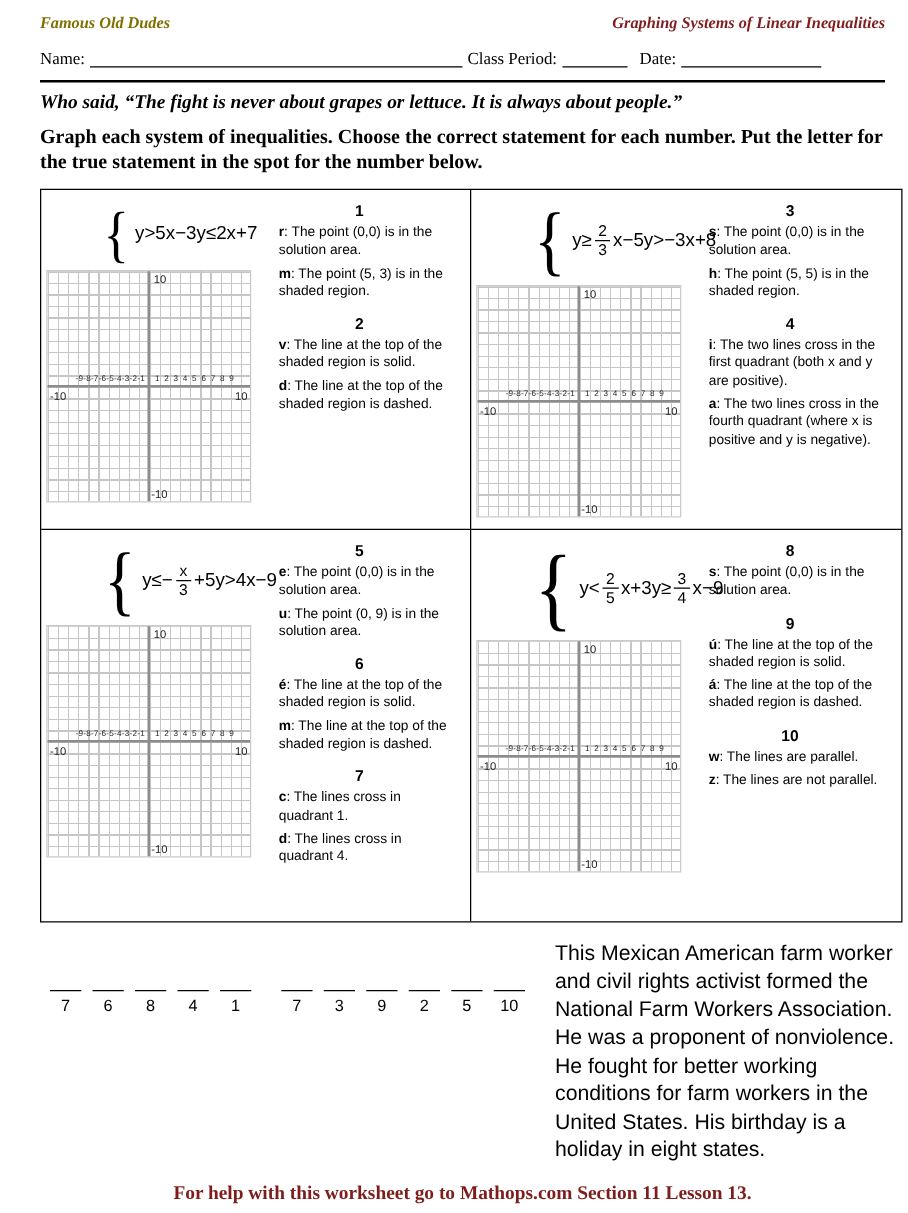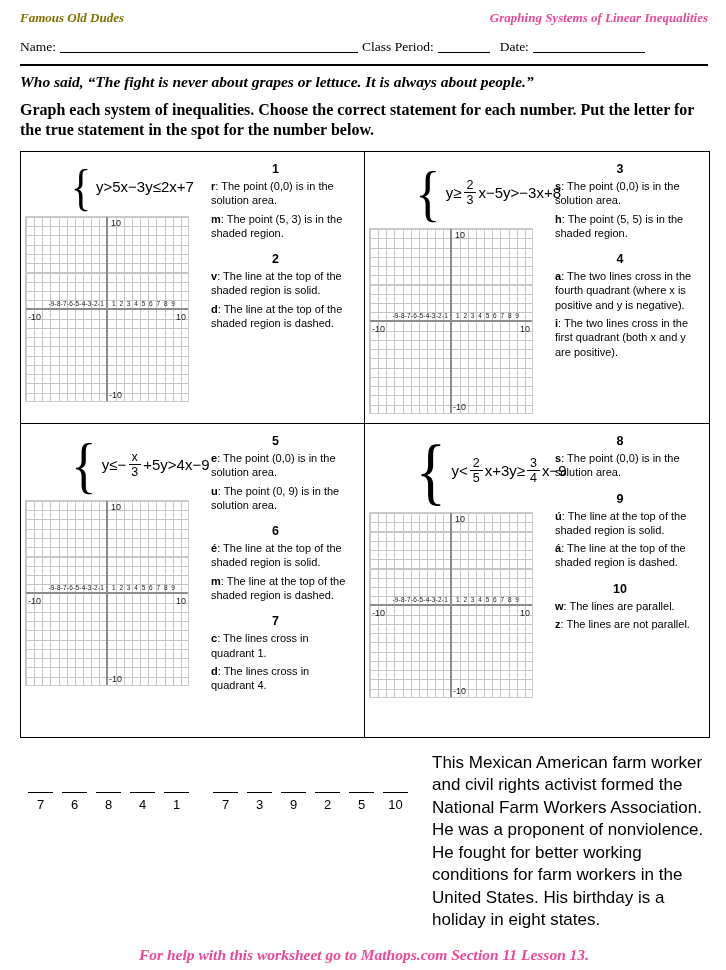--- a/index.html
+++ b/index.html
@@ -1,25 +1,25 @@
 <!DOCTYPE html>
 <html><head>
 <meta charset="utf-8">
 <style>
   * { box-sizing: border-box; margin: 0; padding: 0; }
   html, body { background: #fff; }
   body { width: 726px; height: 970px; font-family: "Liberation Sans", sans-serif; color: #000; }
-  .page { width: 726px; height: 970px; padding: 10px 18px 0 20px; overflow: hidden; position: relative; background: #fff; }
+  .page { width: 726px; height: 970px; padding: 10px 18px 0 32px; overflow: hidden; position: relative; background: #fff; }
 
   
   .topbar { display: flex; justify-content: space-between; font-family: "Liberation Serif", serif; font-style: italic; font-weight: bold; font-size: 13px; }
   .olive-text { color: #7f7000; }
-  .blue-text { color: #ec4899; }
-
-  .name-row { display: flex; align-items: flex-start; margin-top: 13px; font-family: "Liberation Serif", serif; font-size: 13.5px; gap: 4px; }
+  .blue-text { color: #7f1d1d; }
+
+  .name-row { display: flex; align-items: center; margin-top: 13px; font-family: "Liberation Serif", serif; font-size: 13.5px; gap: 4px; }
   .blankline { display: inline-block; border-bottom: 1px solid #000; height: 14px; }
   .name-blank { width: 298px; }
   .class-blank { width: 52px; margin-right: 6px; }
   .date-blank { width: 112px; }
 
   .rule { border: none; border-top: 2.5px solid #000; margin: 9px 0 7px 0; }
 
   .unit-line { font-family: "Liberation Serif", serif; font-weight: bold; font-size: 13.5px; margin: 2px 0 8px 0; }
   .quote { font-family: "Liberation Serif", serif; font-weight: bold; font-style: italic; font-size: 15.5px; margin: 0 0 9px 0; }
   .instructions { font-family: "Liberation Serif", serif; font-weight: bold; font-size: 16px; line-height: 1.28; margin: 0 0 10px 0; }
@@ -71,21 +71,21 @@
   
   .bottom-row { display: flex; align-items: flex-start; margin-top: 14px; width: 690px; }
   .answer-groups { display: flex; gap: 24px; margin-top: 30px; margin-left: 8px; }
   .blank-group { display: flex; gap: 9px; }
   .ablank { display: inline-flex; flex-direction: column; align-items: center; width: 25px; }
   .aline { display: block; width: 100%; border-bottom: 1.5px solid #000; height: 11px; margin-bottom: 4px; }
   .anum { font-size: 13px; }
   .bio { margin-left: auto; width: 278px; font-size: 17px; line-height: 1.32; }
 
   
-  .help-line { text-align: center; font-family: "Liberation Serif", serif; font-weight: bold; font-style: italic; font-size: 15.5px; margin-top: 15px; }
+  .help-line { text-align: center; font-family: "Liberation Serif", serif; font-weight: bold; font-size: 15.5px; margin-top: 15px; }
   .copyright { text-align: center; font-family: "Liberation Serif", serif; font-weight: normal; font-style: italic; font-size: 15px; margin-top: 8px; }
   .doc-code { text-align: center; font-family: "Liberation Serif", serif; font-weight: bold; font-style: italic; font-size: 13.5px; margin-top: 5px; }
 </style>
 </head>
 <body>
 
 <div class="page">
 
   <div class="topbar">
     <span class="olive-text">Famous Old Dudes</span>
@@ -176,22 +176,22 @@
         </div>
       </div>
       <div class="cell-right">
         <div class="prob">
           <div class="prob-num">3</div>
           <p class="opt"><b>s</b><span>:  The point (0,0) is in the solution area.</span></p>
           <p class="opt"><b>h</b><span>:  The point (5, 5) is in the shaded region.</span></p>
         </div>
         <div class="prob">
           <div class="prob-num">4</div>
+          <p class="opt"><b>i</b><span>:  The two lines cross in the first quadrant (both x and y are positive).</span></p>
           <p class="opt"><b>a</b><span>:  The two lines cross in the fourth quadrant (where x is positive and y is negative).</span></p>
-          <p class="opt"><b>i</b><span>:  The two lines cross in the first quadrant (both x and y are positive).</span></p>
         </div>
       </div>
     </div>
 
     <div class="cell cell-bl">
       <div class="cell-left">
         <div class="system">
           <span class="brace brace-m">{</span>
           <div class="sys-lines">
             <div class="sys-line">

